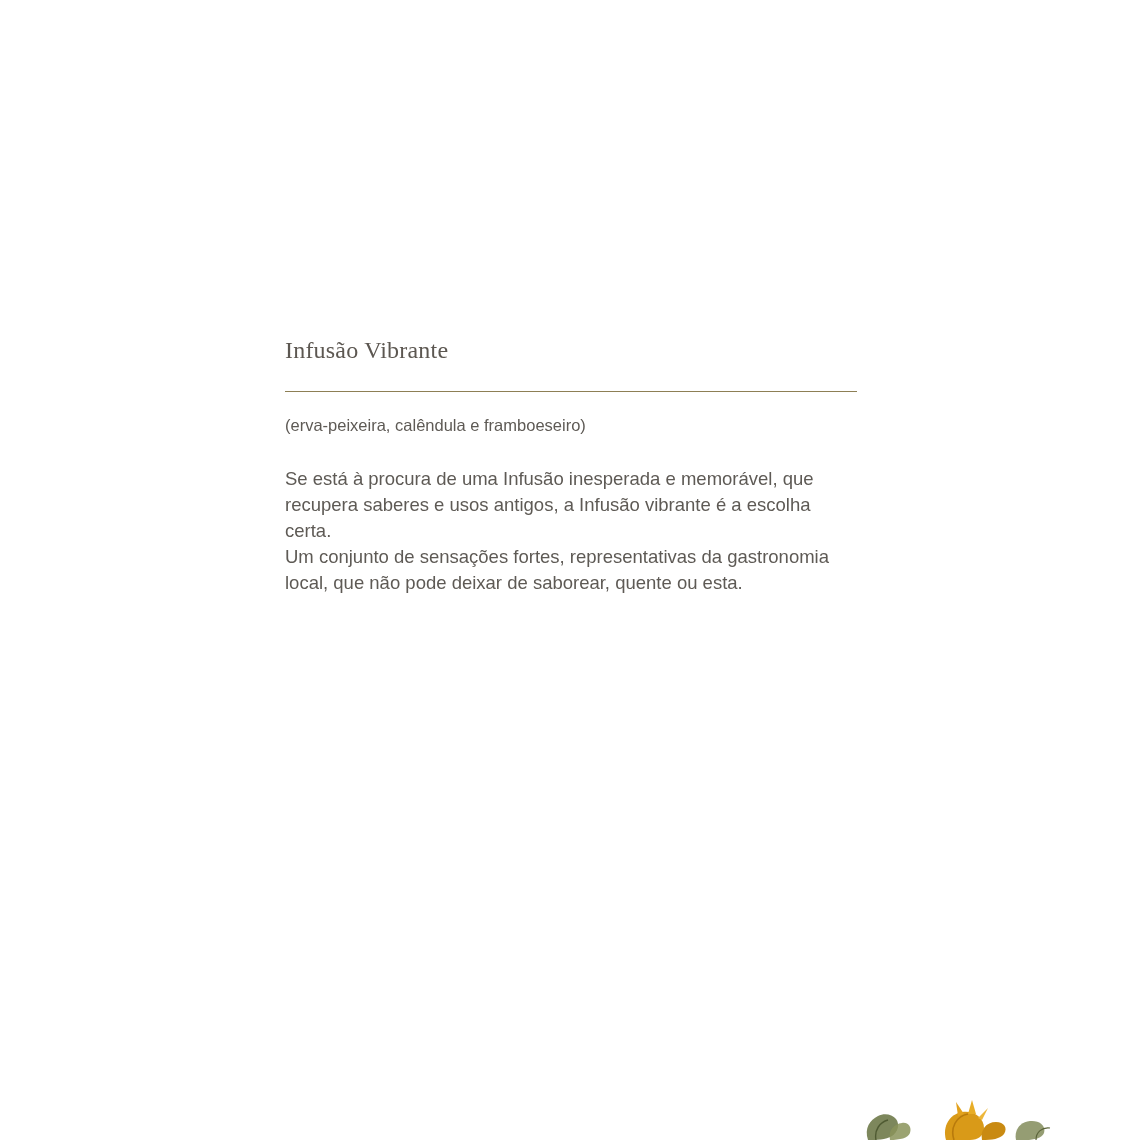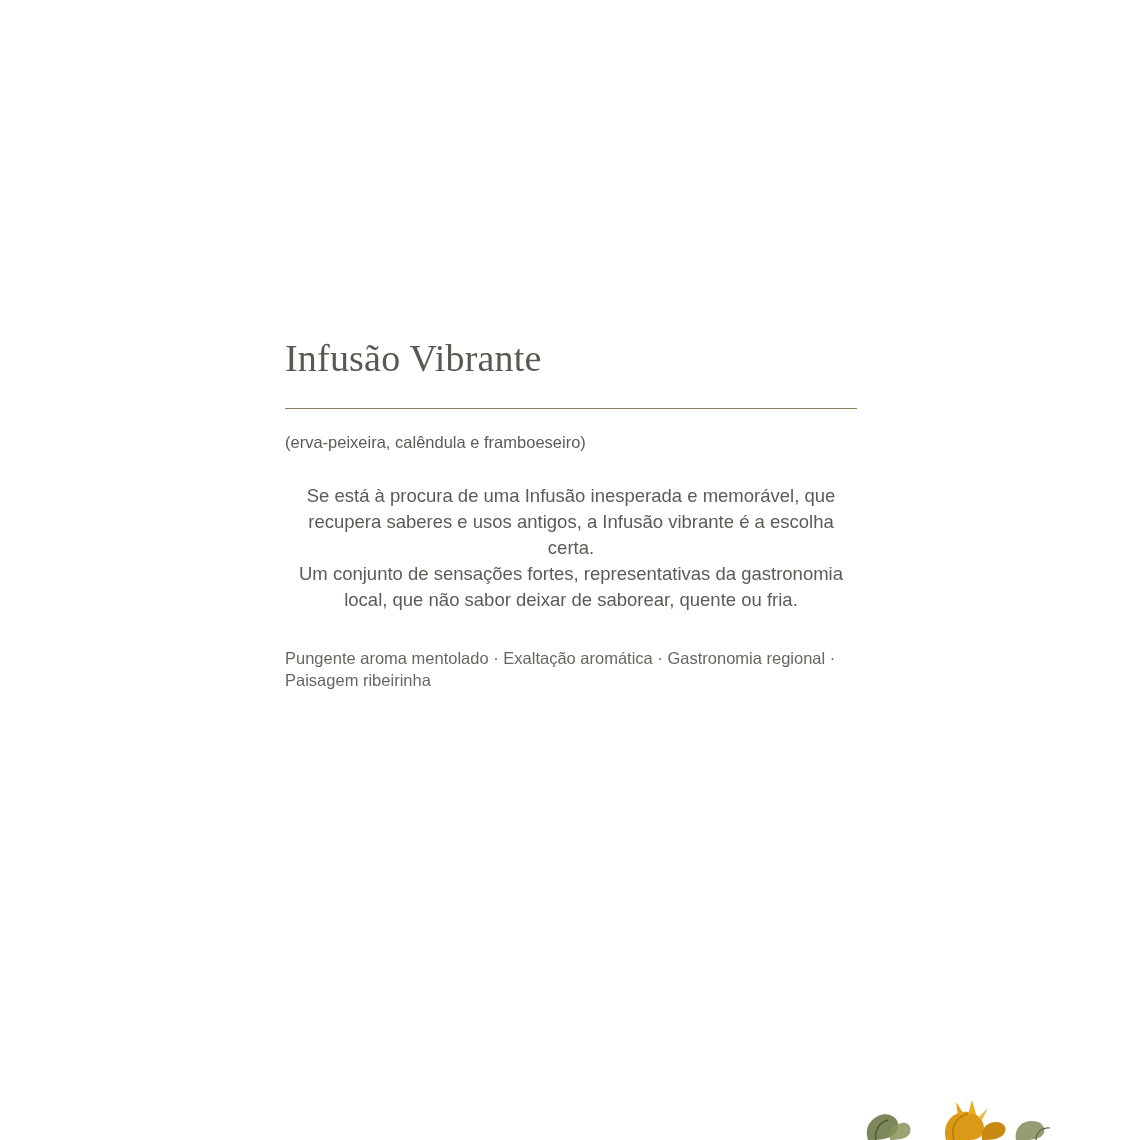--- a/index.html
+++ b/index.html
@@ -23,21 +23,21 @@
 
   .content {
     position: absolute;
     left: 285px;
     top: 336px;
     width: 572px;
   }
 
   .product-title {
     font-family: "Liberation Serif", serif;
-    font-size: 38px;
+    font-size: 24px;
     line-height: 1.2;
     font-weight: 400;
     color: #5c5751;
     letter-spacing: 0.2px;
     margin: 0 0 26px 0;
   }
 
   .divider {
     height: 1px;
     width: 100%;
@@ -50,21 +50,20 @@
     line-height: 1.35;
     color: #5e5a55;
     margin: 0 0 30px 0;
   }
 
   .body-block {
     font-size: 18.5px;
     line-height: 26px;
     color: #5e5a55;
     margin: 0;
-    text-align: center;
   }
 
   .body-block p {
     margin: 0;
   }
 
   .keywords {
     margin-top: 34px;
     font-size: 16.5px;
     line-height: 22px;
@@ -89,24 +88,23 @@
   <div class="content">
 
     <h1 class="product-title">Infusão Vibrante</h1>
 
     <div class="divider"></div>
 
     <div class="subtitle">(erva-peixeira, calêndula e framboeseiro)</div>
 
     <div class="body-block">
       <p>Se está à procura de uma Infusão inesperada e memorável, que recupera saberes e usos antigos, a Infusão vibrante é a escolha certa.</p>
-      <p>Um conjunto de sensações fortes, representativas da gastronomia local, que não sabor deixar de saborear, quente ou fria.</p>
+      <p>Um conjunto de sensações fortes, representativas da gastronomia local, que não pode deixar de saborear, quente ou esta.</p>
     </div>
 
-    <div class="keywords">Pungente aroma mentolado · Exaltação aromática · Gastronomia regional · Paisagem ribeirinha</div>
 
   </div>
 
   <svg class="botanical" viewBox="0 0 230 70">
     <g>
       <path d="M18 70 C14 58 20 50 28 46 C34 43 42 44 46 49 C50 54 48 62 42 66 C36 70 26 70 18 70 Z" fill="#6f7a4a" opacity="0.9"></path>
       <path d="M26 70 C24 60 30 52 38 50" stroke="#4f5a32" stroke-width="1.4" fill="none"></path>
       <path d="M40 70 C38 60 44 54 52 53 C58 52 62 57 60 63 C58 68 50 70 40 70 Z" fill="#8a9359" opacity="0.85"></path>
     </g>
     <g>

